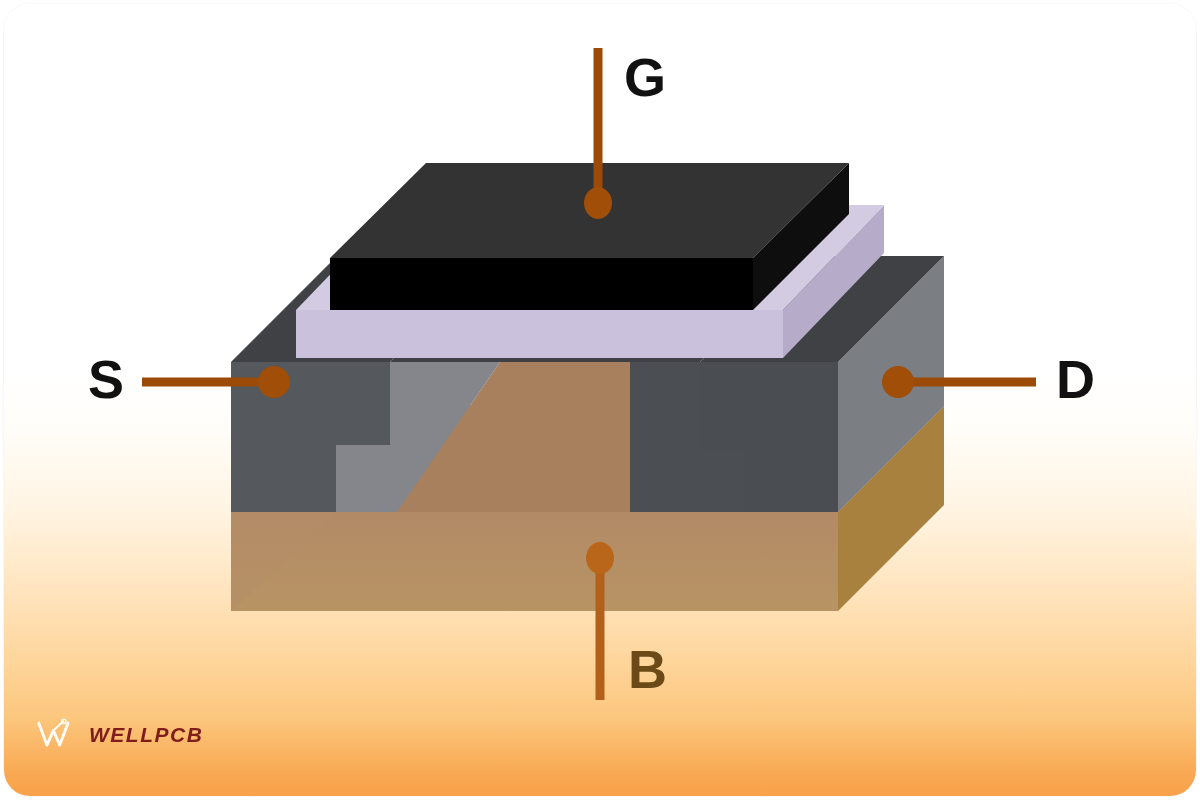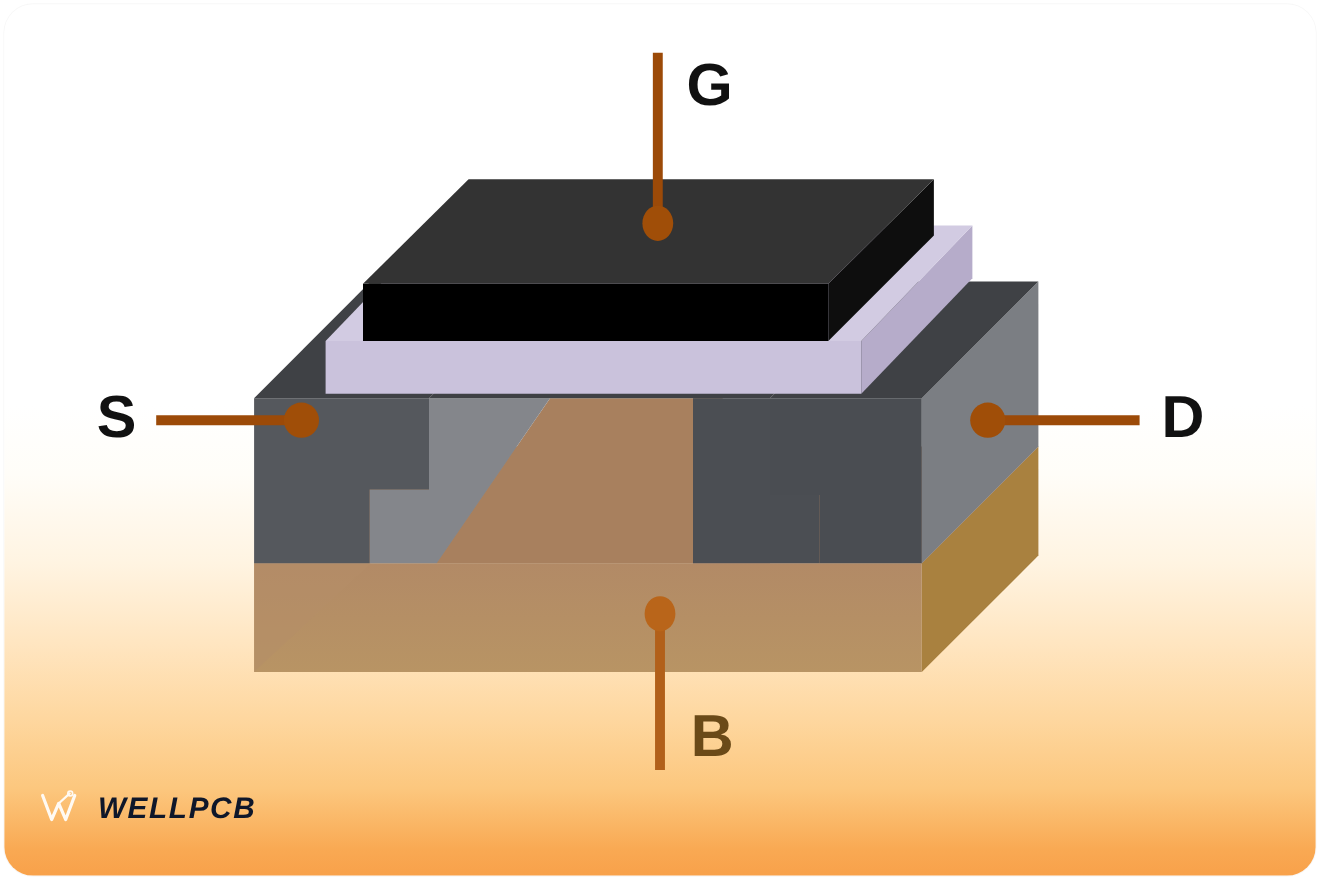--- a/index.html
+++ b/index.html
@@ -66,23 +66,23 @@
     display: flex;
     align-items: center;
     gap: 11px;
     user-select: none;
   }
   #logo-mark { width: 42px; height: 34px; display: block; }
   #logo-text {
     font-family: "Liberation Sans", sans-serif;
     font-weight: bold;
     font-style: italic;
-    font-size: 27px;
+    font-size: 21px;
     letter-spacing: 1.5px;
-    color: #0f172a;
+    color: #7f1d1d;
   }
 </style>
 </head>
 <body>
 
 <div id="stage">
 
   <div id="card"></div>
 
   <svg id="device" viewBox="0 0 1200 800">

